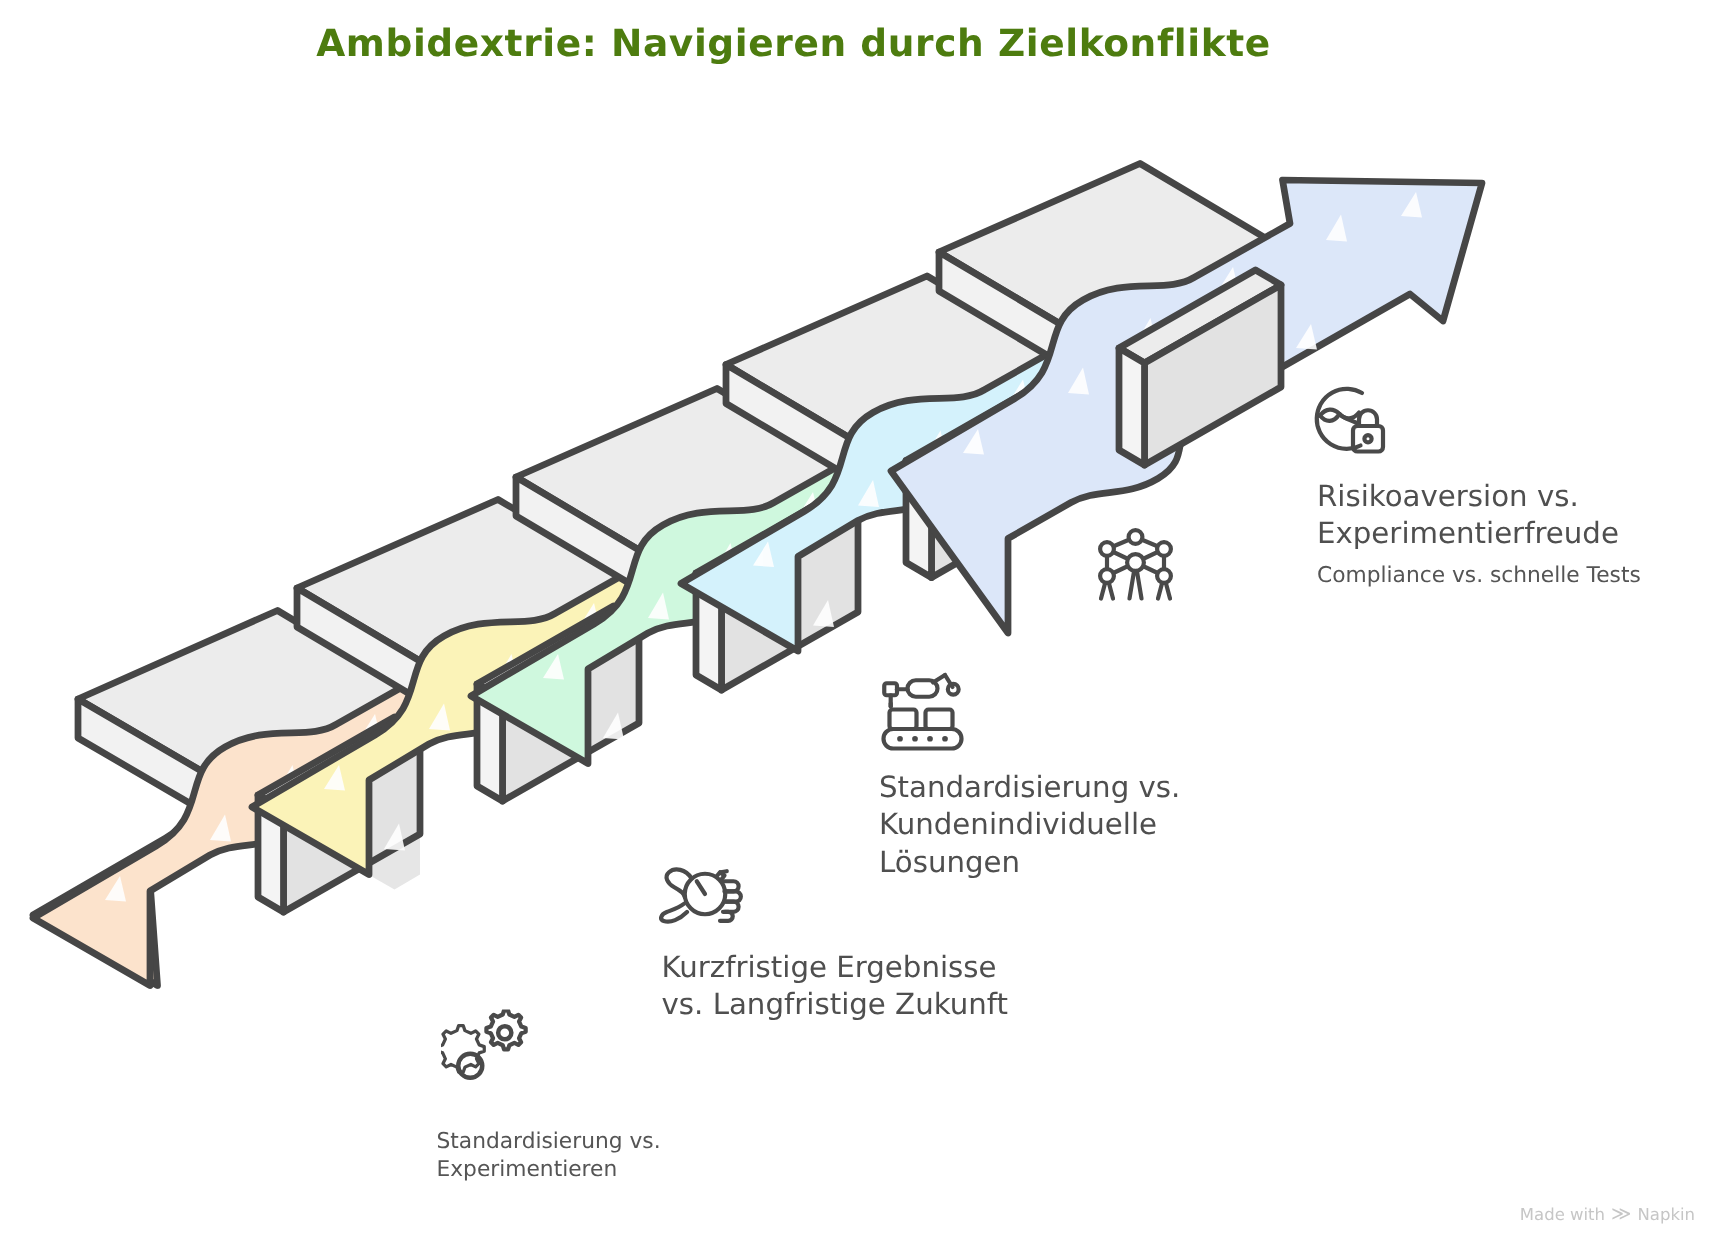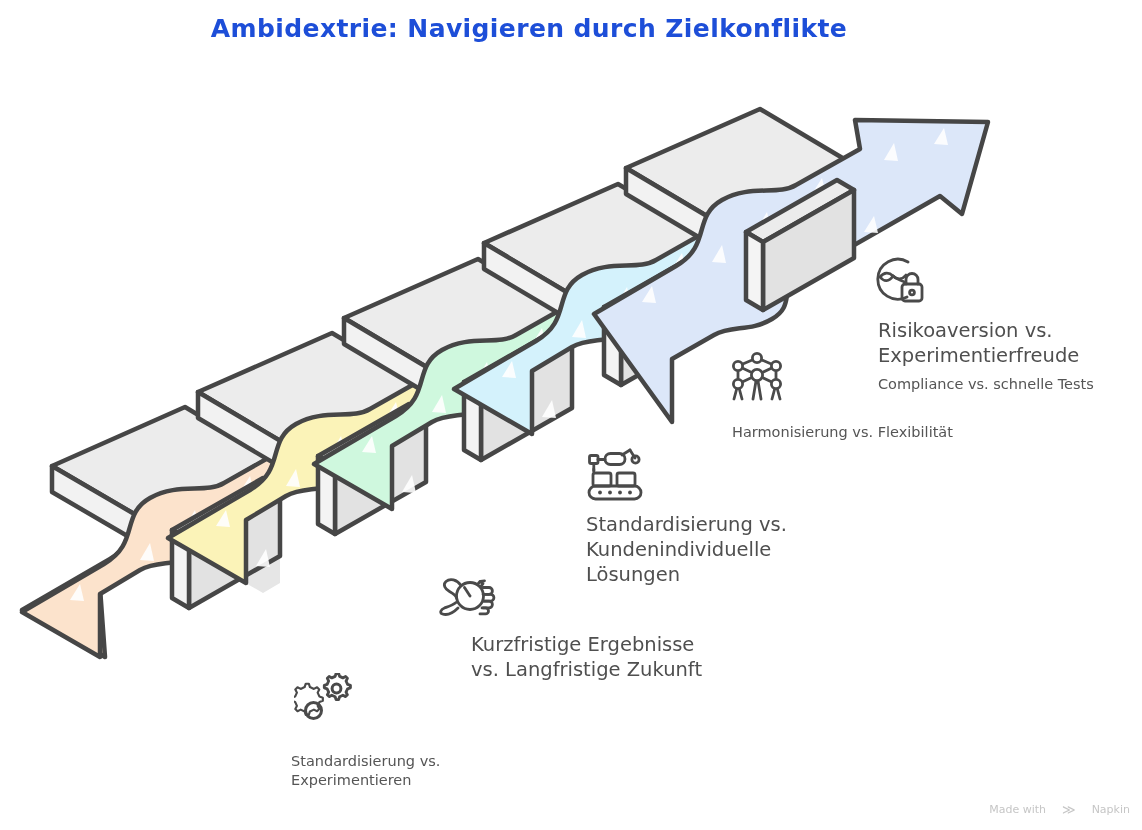--- a/index.html
+++ b/index.html
@@ -26,21 +26,21 @@
   .page-title {
     position: absolute;
     top: 14px;
     left: 0;
     width: 1058px;
     text-align: center;
     font-family: "DejaVu Sans", sans-serif;
     font-size: 25px;
     font-weight: bold;
     letter-spacing: 0.4px;
-    color: #1d4ed8;
+    color: #4d7c0f;
     z-index: 30;
   }
 
   .label-block {
     position: absolute;
     z-index: 25;
   }
   .label-title {
     font-family: "DejaVu Sans", sans-serif;
     font-size: 19.5px;
@@ -59,39 +59,39 @@
   }
   .label-icon {
     position: absolute;
     z-index: 26;
   }
 
   
   #lbl-0 { left: 291px; top: 745px; width: 330px; }
   #ico-0 { left: 294px; top: 673px; }
 
-  #lbl-1 { left: 441px; top: 632px; width: 340px; margin-left: 30px; }
+  #lbl-1 { left: 441px; top: 632px; width: 340px; }
   #ico-1 { left: 439px; top: 568px; }
 
   #lbl-2 { left: 586px; top: 512px; width: 300px; }
   #ico-2 { left: 584px; top: 448px; }
 
   #lbl-3 { left: 732px; top: 416px; width: 340px; }
   #ico-3 { left: 729px; top: 349px; }
 
   #lbl-4 { left: 878px; top: 318px; width: 330px; }
   #ico-4 { left: 872px; top: 255px; }
 
   .watermark {
     position: absolute;
     right: 12px;
     bottom: 14px;
     display: flex;
     align-items: center;
-    gap: 16px;
+    gap: 4px;
     font-family: "DejaVu Sans", sans-serif;
     font-size: 11px;
     color: #c6c6c6;
     z-index: 30;
     user-select: none;
   }
   .watermark .wm-mark {
     font-size: 13px;
     line-height: 1;
     color: #c6c6c6;
@@ -353,21 +353,20 @@
 vs. Langfristige Zukunft</div>
 </div>
 
 <div class="label-block" id="lbl-2">
   <div class="label-title">Standardisierung vs.
 Kundenindividuelle
 Lösungen</div>
 </div>
 
 <div class="label-block" id="lbl-3">
-  <div class="label-sub">Harmonisierung vs. Flexibilität</div>
 </div>
 
 <div class="label-block" id="lbl-4">
   <div class="label-title">Risikoaversion vs.
 Experimentierfreude</div>
   <div class="label-sub">Compliance vs. schnelle Tests</div>
 </div>
 
 <div class="watermark">
   <span>Made with</span>

